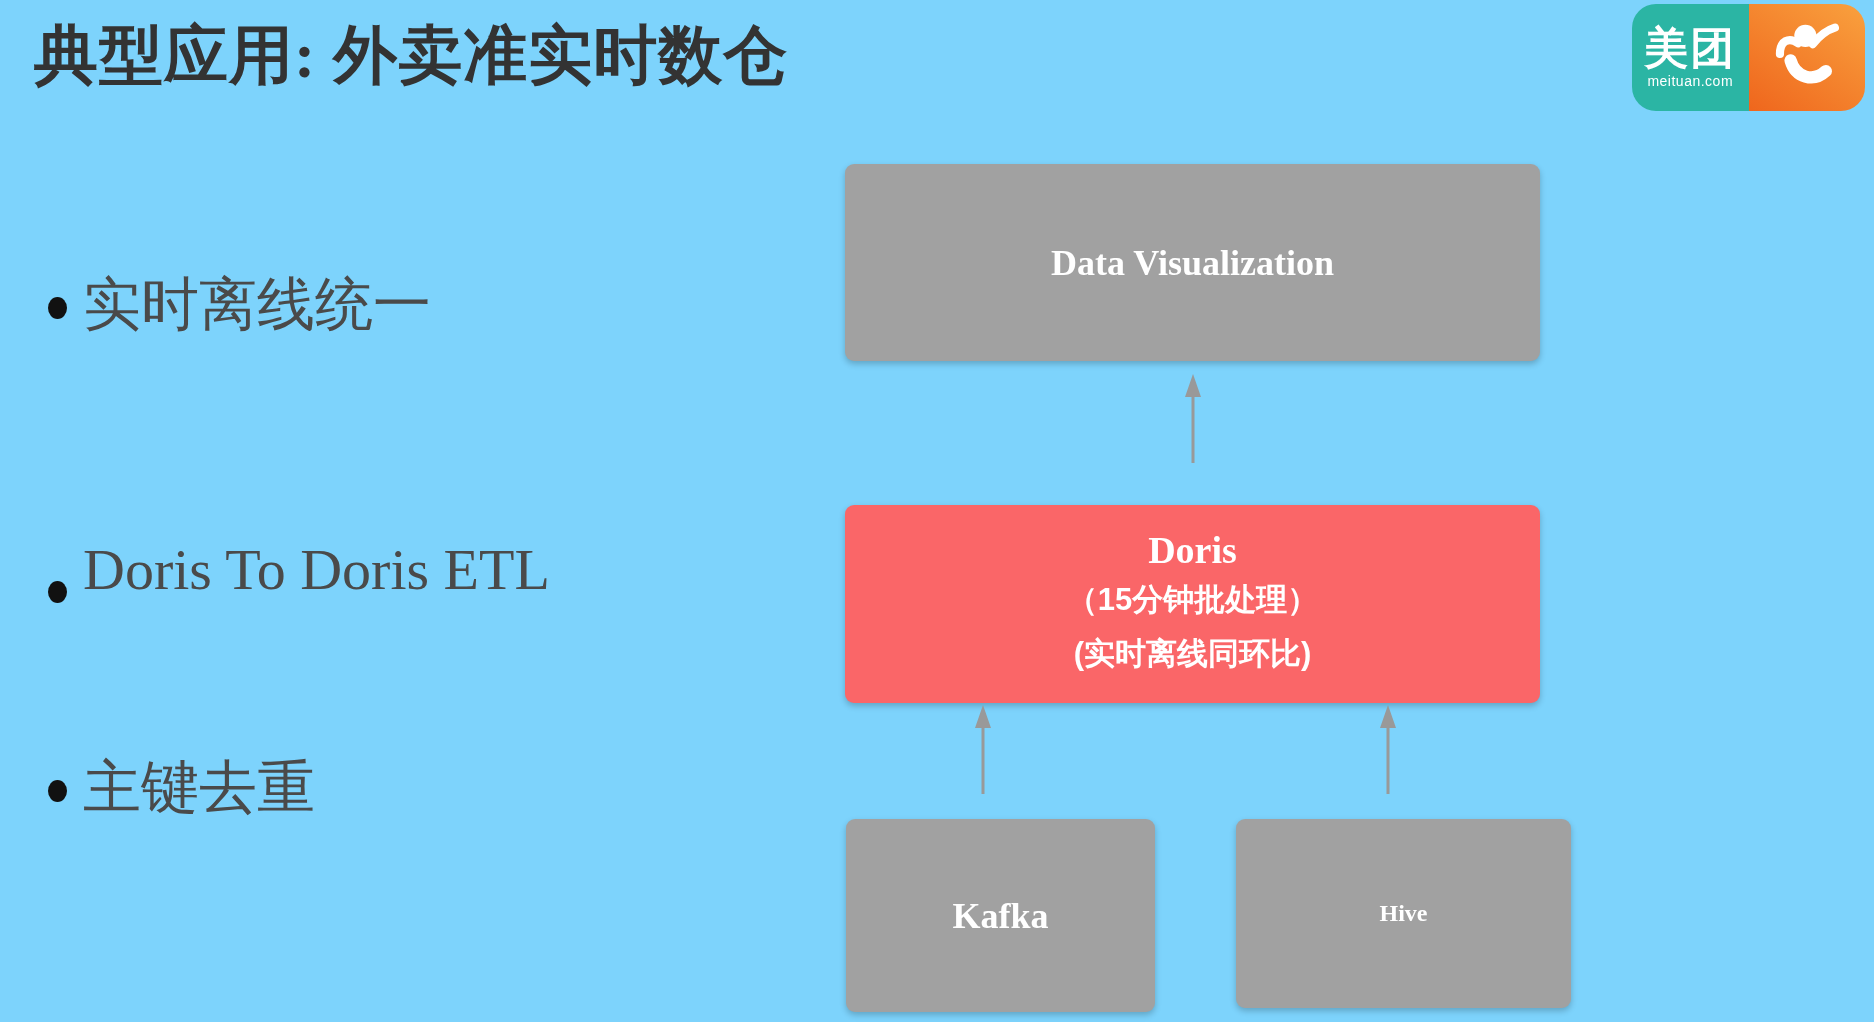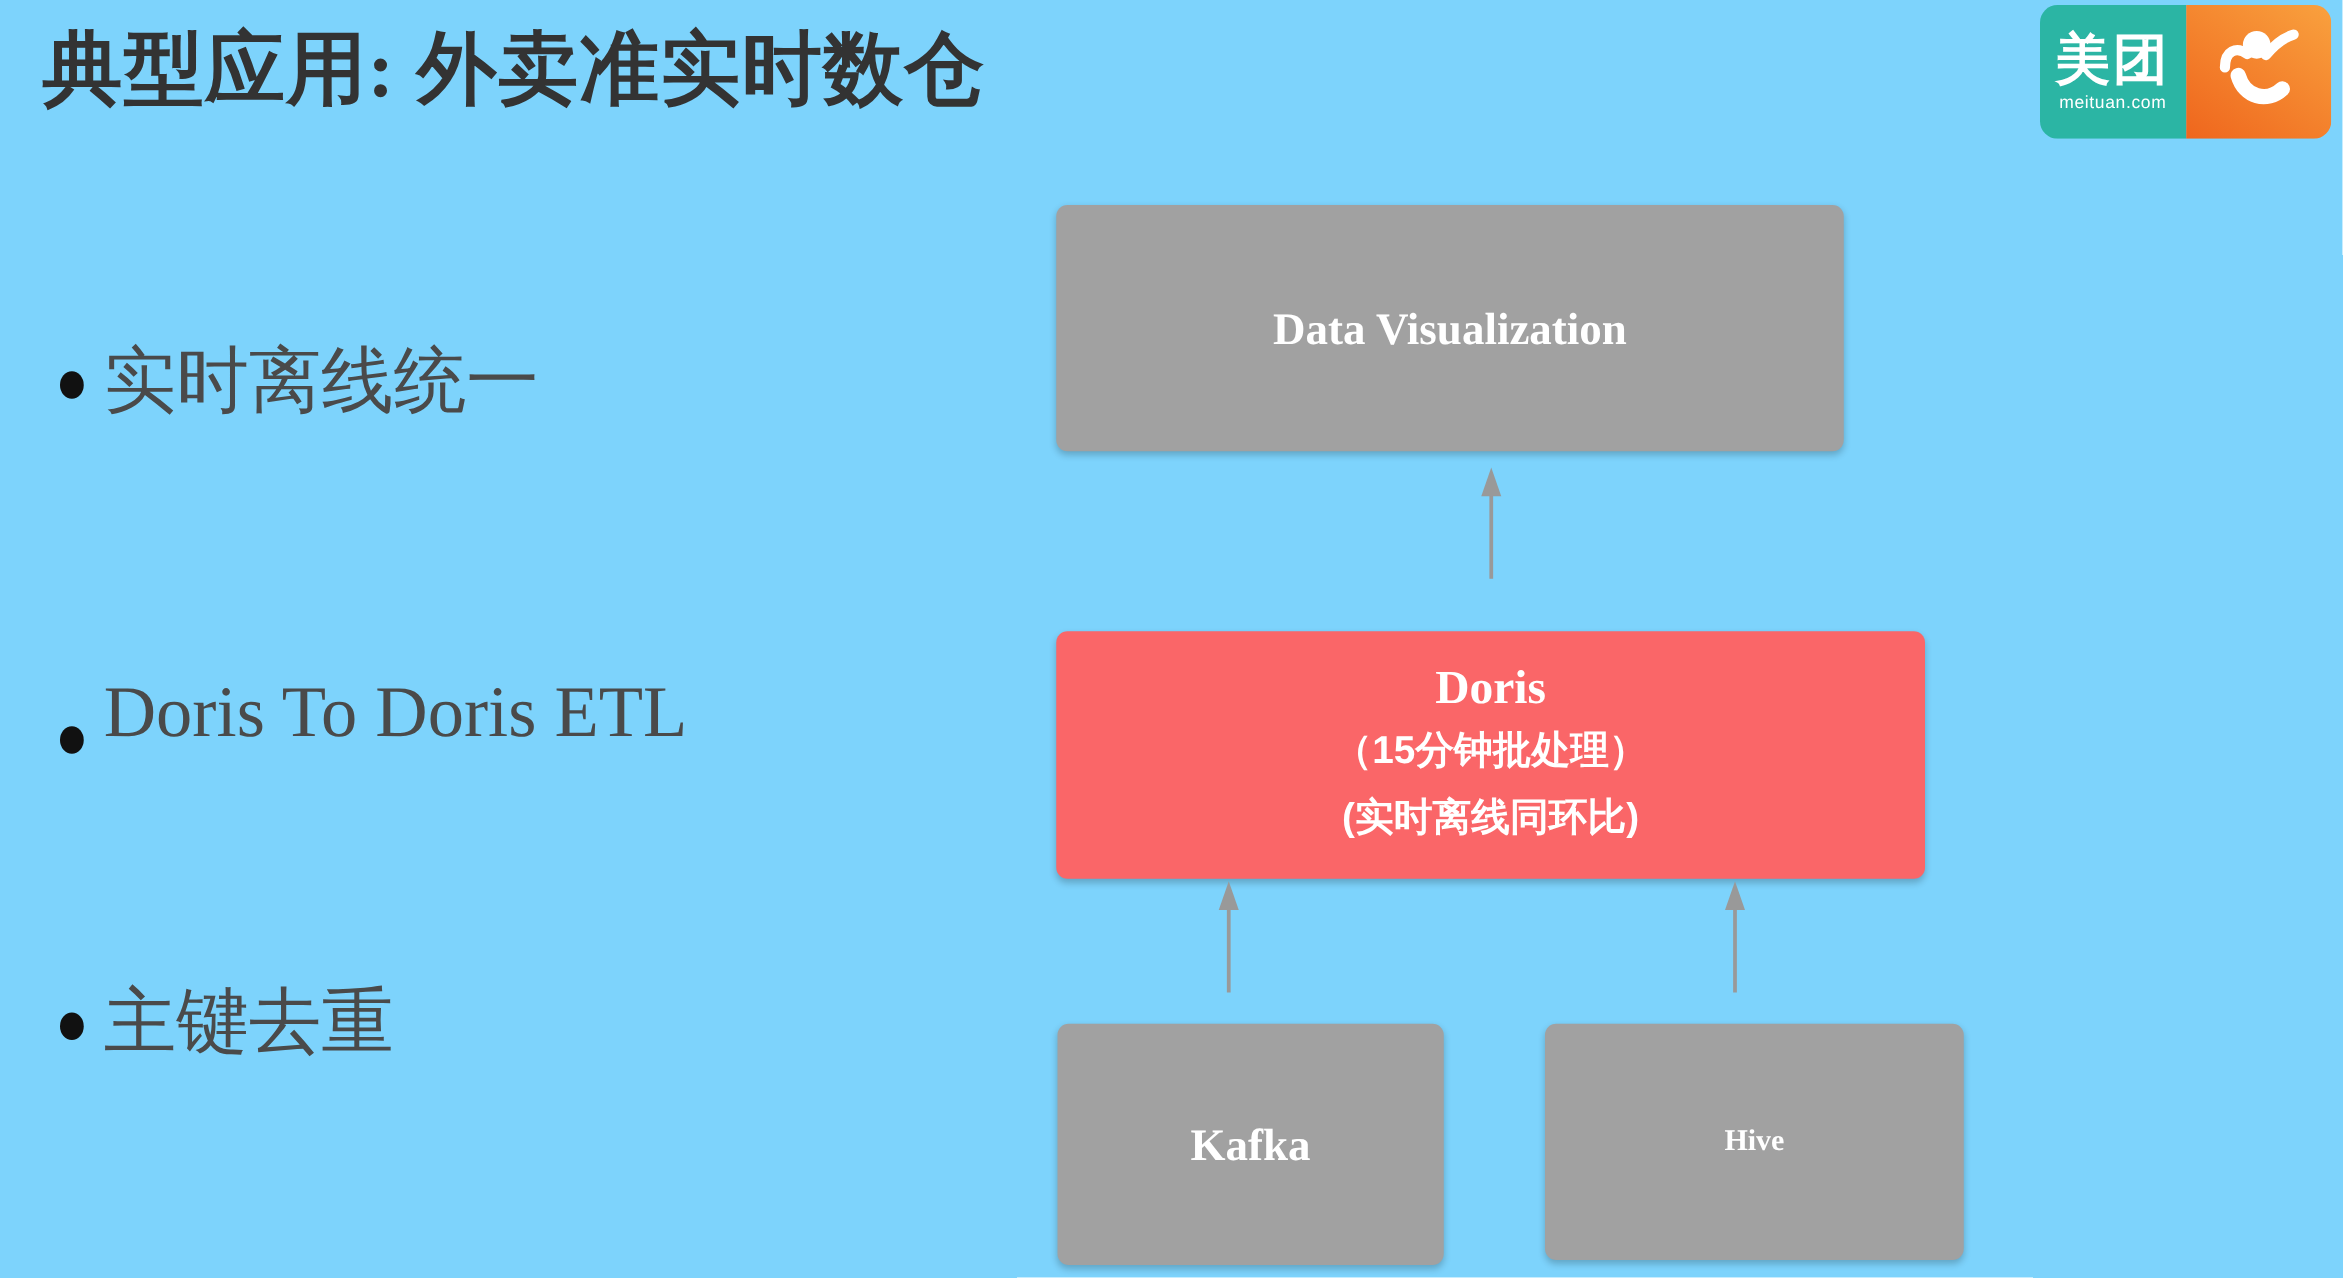--- a/index.html
+++ b/index.html
@@ -8,21 +8,21 @@
     font-family:"Liberation Serif","DejaVu Serif",serif;
   }
   
   .slide-title{
     position:absolute;left:34px;top:12px;
     font-size:64px;font-weight:700;color:#333333;letter-spacing:1px;white-space:nowrap;
   }
   
   .logo{
     position:absolute;left:1632px;top:4px;width:233px;height:107px;
-    display:flex;border-radius:14px;overflow:hidden;
+    display:flex;border-radius:24px;overflow:hidden;
     font-family:"Liberation Sans","DejaVu Sans",sans-serif;
   }
   .logo-left{
     width:50%;background:#2bb5a4;color:#fff;
     display:flex;flex-direction:column;align-items:center;justify-content:center;
   }
   .logo-cn{font-size:44px;font-weight:700;line-height:1.02;letter-spacing:2px;}
   .logo-domain{font-size:14px;margin-top:3px;letter-spacing:0.5px;}
   .logo-right{
     width:50%;background:linear-gradient(215deg,#f9a13e 0%,#ef661d 100%);
@@ -32,30 +32,30 @@
   .bullet{
     position:absolute;left:48px;height:84px;
     display:flex;align-items:center;gap:16px;
     font-size:58px;color:#4a4a4a;white-space:nowrap;
   }
   .bullet-dot{
     width:19px;height:22px;border-radius:50%;background:#111111;flex:0 0 auto;margin-top:6px;
   }
   .bullet-1{top:263px;}
   .bullet-2{top:519px;align-items:flex-end;}
-  .bullet-3{top:776px;}
+  .bullet-3{top:746px;}
   
   .node{
     position:absolute;border-radius:9px;color:#ffffff;font-weight:700;
     display:flex;flex-direction:column;align-items:center;justify-content:center;
     box-shadow:0 3px 6px rgba(0,0,0,0.22);text-align:center;
   }
   .node-gray{background:#a1a1a1;}
   .node-red{background:#fa6668;}
-  .node-dataviz{left:845px;top:164px;width:630px;height:197px;font-size:36px;}
+  .node-dataviz{left:845px;top:164px;width:695px;height:197px;font-size:36px;}
   .node-doris{left:845px;top:505px;width:695px;height:198px;}
   .node-kafka{left:846px;top:819px;width:309px;height:193px;font-size:36px;}
   .node-hive{left:1236px;top:819px;width:335px;height:189px;font-size:24px;}
   .doris-title{font-size:38px;line-height:1.2;}
   .doris-sub{
     font-size:31px;line-height:1.72;
     font-family:"Liberation Sans","DejaVu Sans",sans-serif;font-weight:700;
   }
   .arrow{position:absolute;width:26px;height:92px;}
   .arrow-mid{left:1180px;top:373px;}

